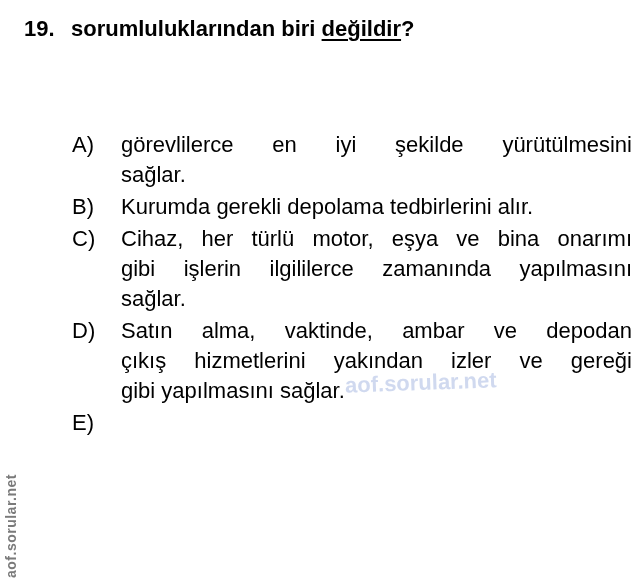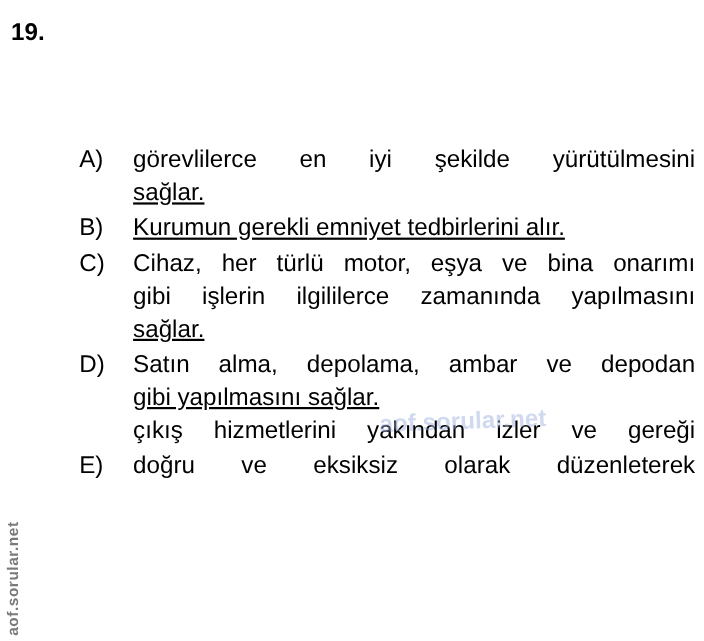--- a/index.html
+++ b/index.html
@@ -10,21 +10,21 @@
   body {
     width: 640px;
     height: 583px;
     position: relative;
     overflow: hidden;
     font-family: "Liberation Sans", "DejaVu Sans", sans-serif;
     color: #000000;
   }
   .question {
     position: absolute;
-    left: 10px;
+    left: 24px;
     top: 14px;
     width: 600px;
   }
   .q-head {
     display: flex;
     align-items: flex-start;
     font-weight: bold;
     font-size: 22px;
     line-height: 29px;
   }
@@ -70,21 +70,20 @@
   .opt-body {
     flex: 1;
   }
   .opt-body .line {
     display: block;
     text-align: justify;
     text-align-last: justify;
   }
   .opt-body .line.last {
     text-align-last: left;
-    text-decoration: underline;
   }
   .watermark-side {
     position: absolute;
     left: 3px;
     top: 578px;
     transform-origin: left top;
     transform: rotate(-90deg);
     font-weight: bold;
     font-size: 14px;
     color: #7a7a7a;
@@ -103,56 +102,56 @@
     pointer-events: none;
   }
 </style>
 </head>
 <body>
 
 <div class="question">
   <div class="q-head">
     <span class="q-num">19.</span>
     <div class="q-text">
+      <span class="line last"><span>sorumluluklarından biri </span><u>değildir</u><span>?</span></span>
     </div>
   </div>
 </div>
 
 <div class="options">
   <div class="option">
     <span class="opt-letter">A)</span>
     <div class="opt-body">
       <span class="line">görevlilerce en iyi şekilde yürütülmesini</span>
       <span class="line last">sağlar.</span>
     </div>
   </div>
   <div class="option">
     <span class="opt-letter">B)</span>
     <div class="opt-body">
-      <span class="line last">Kurumun gerekli emniyet tedbirlerini alır.</span>
+      <span class="line last">Kurumda gerekli depolama tedbirlerini alır.</span>
     </div>
   </div>
   <div class="option">
     <span class="opt-letter">C)</span>
     <div class="opt-body">
       <span class="line">Cihaz, her türlü motor, eşya ve bina onarımı</span>
       <span class="line">gibi işlerin ilgililerce zamanında yapılmasını</span>
       <span class="line last">sağlar.</span>
     </div>
   </div>
   <div class="option">
     <span class="opt-letter">D)</span>
     <div class="opt-body">
-      <span class="line">Satın alma, depolama, ambar ve depodan</span>
+      <span class="line">Satın alma, vaktinde, ambar ve depodan</span>
+      <span class="line">çıkış hizmetlerini yakından izler ve gereği</span>
       <span class="line last">gibi yapılmasını sağlar.</span>
-      <span class="line">çıkış hizmetlerini yakından izler ve gereği</span>
     </div>
   </div>
   <div class="option">
     <span class="opt-letter">E)</span>
     <div class="opt-body">
-      <span class="line">doğru ve eksiksiz olarak düzenleterek</span>
     </div>
   </div>
 </div>
 
 <div class="watermark-center">aof.sorular.net</div>
 <div class="watermark-side">aof.sorular.net</div>
 
 </body></html>

